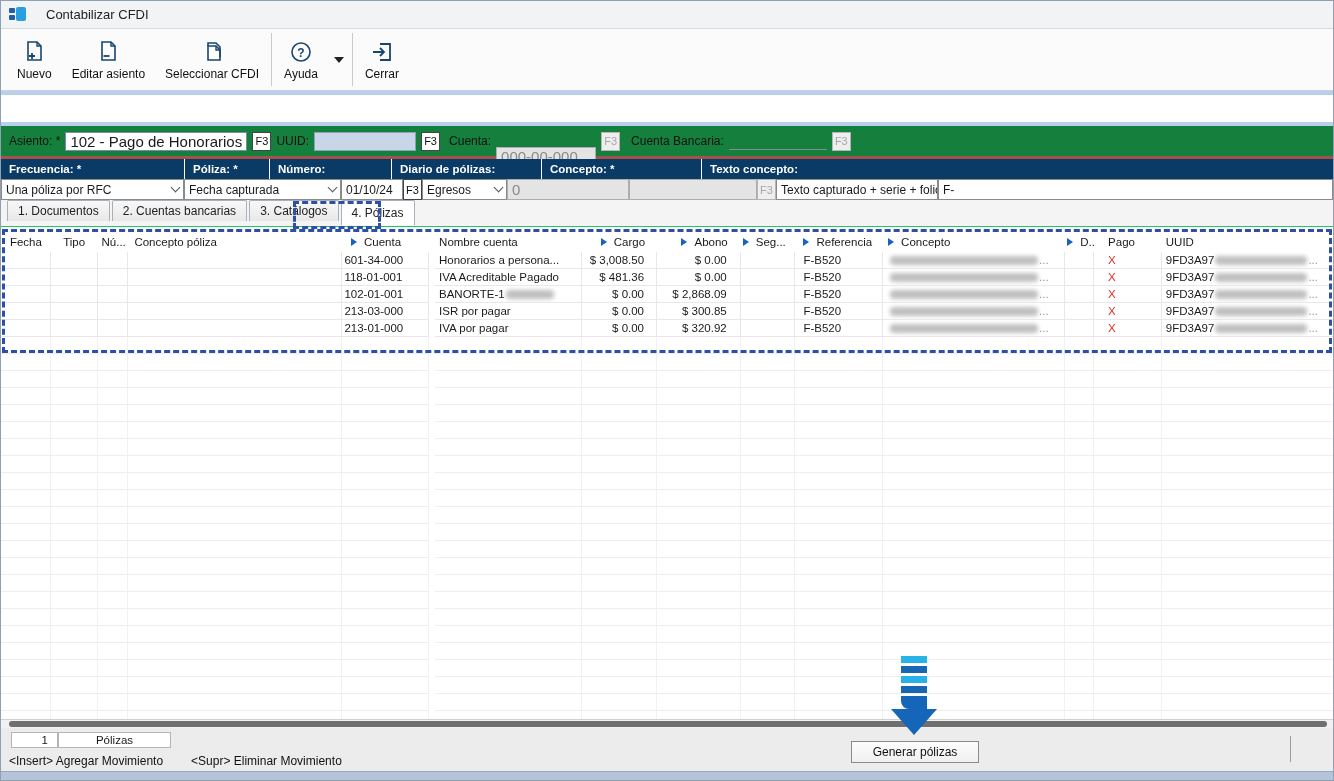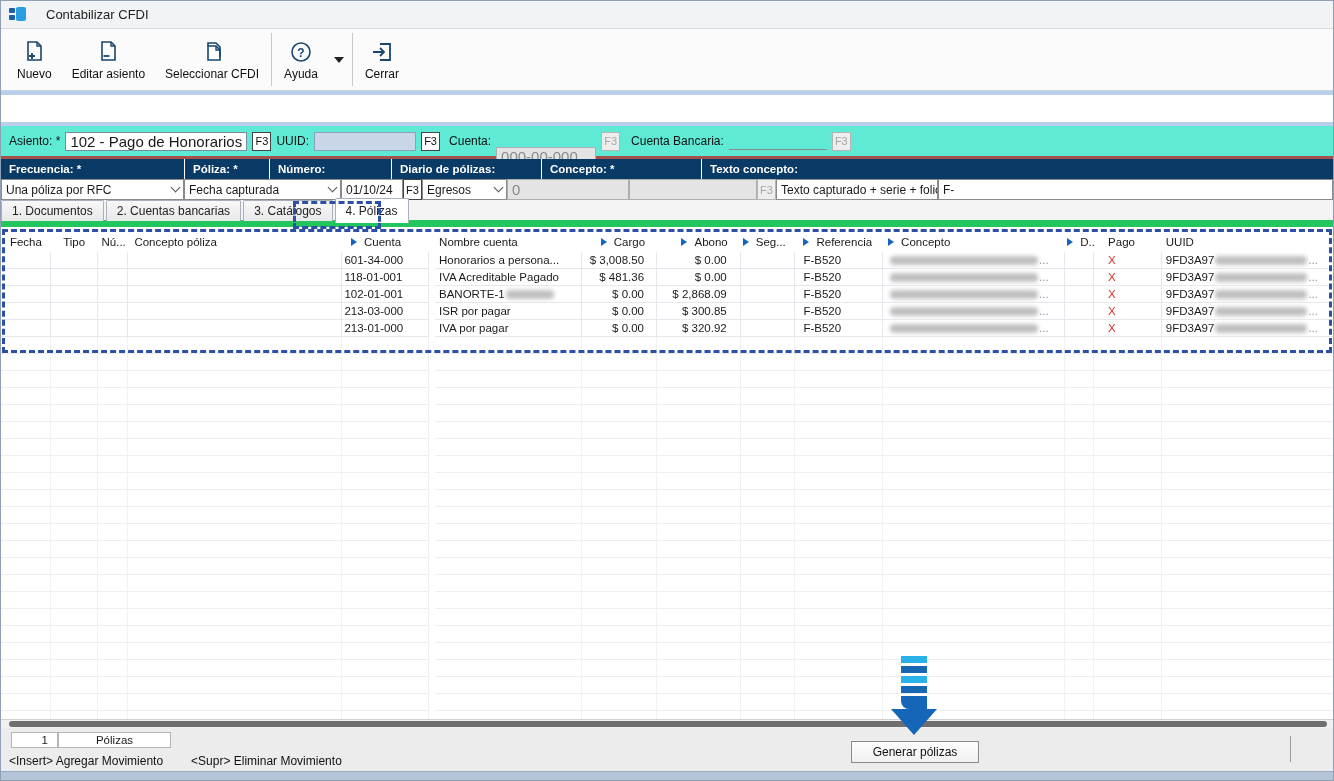--- a/index.html
+++ b/index.html
@@ -21,21 +21,21 @@
   .tbtn .ticon { height:26px; display:flex; align-items:center; justify-content:center; }
   .tbtn .tlabel { font-size:12px; color:#111; margin-top:2px; white-space:nowrap; }
   .tsep { width:1px; background:#c9c9c9; margin:4px 2px; }
   .drop-arrow-btn { display:flex; align-items:center; padding:0 6px; }
   .caret-down { width:0; height:0; border-left:5px solid transparent; border-right:5px solid transparent; border-top:6px solid #222; }
 
   
   .band { height:35px; background:#ffffff; border-top:4px solid #b9cfec; border-bottom:4px solid #b9cfec; flex:0 0 auto; }
 
   
-  .asiento-row { height:33px; background:#5eead4; border-bottom:3px solid #a5524a; display:flex; align-items:center; padding-left:8px; gap:5px; flex:0 0 auto; font-size:12px; }
+  .asiento-row { height:33px; background:#15803d; border-bottom:3px solid #a5524a; display:flex; align-items:center; padding-left:8px; gap:5px; flex:0 0 auto; font-size:12px; }
   .fld-label { white-space:nowrap; color:#111; }
   .inp { height:19px; border:1px solid #7a8aa0; background:#fff; font-size:15px; padding:0 4px; display:flex; align-items:center; }
   .inp.uuid-fld { background:#c9d6e8; border:1px solid #8aa0bc; width:102px; }
   .inp.disabled { background:#e4e4e4; color:#8a8a8a; border:1px solid #adadad; }
   .inp.underline { background:transparent; border:none; border-bottom:1px solid #8a8a8a; width:98px; height:17px; }
   .f3btn { width:19px; height:19px; border:1px solid #444; background:#fff; font-size:11px; display:flex; align-items:center; justify-content:center; color:#111; }
   .f3btn.disabled { border:1px solid #b5b5b5; color:#a8a8a8; background:#eee; }
 
   
   .filt-head { height:20px; background:#0a3a66; display:flex; color:#fff; font-weight:bold; font-size:11.5px; flex:0 0 auto; }
@@ -47,21 +47,21 @@
   
   .filt-row { height:21px; background:#f0f0f0; display:flex; align-items:center; flex:0 0 auto; font-size:12px; }
   .sel { height:21px; background:#fff; border:1px solid #8a8a8a; display:flex; align-items:center; justify-content:space-between; padding:0 4px; white-space:nowrap; overflow:hidden; }
   .chev { width:7px; height:7px; border-right:1.5px solid #555; border-bottom:1.5px solid #555; transform:rotate(45deg); margin-left:4px; margin-top:-4px; flex:0 0 auto; }
   .w-frec { width:183px; } .w-fechasel { width:157px; } .w-date { width:62px; justify-content:flex-start; }
   .w-egresos { width:85px; } .w-num { width:122px; } .w-diario { width:128px; } .w-consel { width:162px; }
   .w-texto { flex:1; justify-content:flex-start; border-left:1px solid #8a8a8a; }
   .filt-row .f3btn { height:21px; }
 
   
-  .tabs { height:27px; background:#f4f4f4; display:flex; align-items:center; position:relative; border-bottom:7px solid #22c55e; flex:0 0 auto; }
+  .tabs { height:27px; background:#f4f4f4; display:flex; align-items:flex-start; padding-left:6px; position:relative; border-bottom:1px solid #22c55e; flex:0 0 auto; }
   .tab { height:21px; padding:0 10px; display:flex; align-items:center; background:linear-gradient(#f8f8f8,#e8e8e8); border:1px solid #a8b0bc; border-bottom:none; margin-right:2px; font-size:12px; border-radius:2px 2px 0 0; color:#222; }
   .tab.active { height:25px; background:#fff; position:relative; z-index:2; }
   .tab-annotation { position:absolute; left:292px; top:1px; width:88px; height:28px; border:3px dashed #2d4fa6; pointer-events:none; z-index:3; }
 
   
   .gridwrap { position:relative; flex:1 1 auto; overflow:hidden; background:#fff; padding-top:4px; }
   .grid { width:1334px; }
   .grow { display:flex; height:17px; }
   .ghead { display:flex; height:21px; align-items:center; }
   .cell, .hcell { overflow:hidden; white-space:nowrap; display:flex; align-items:center; font-size:11.5px; }

